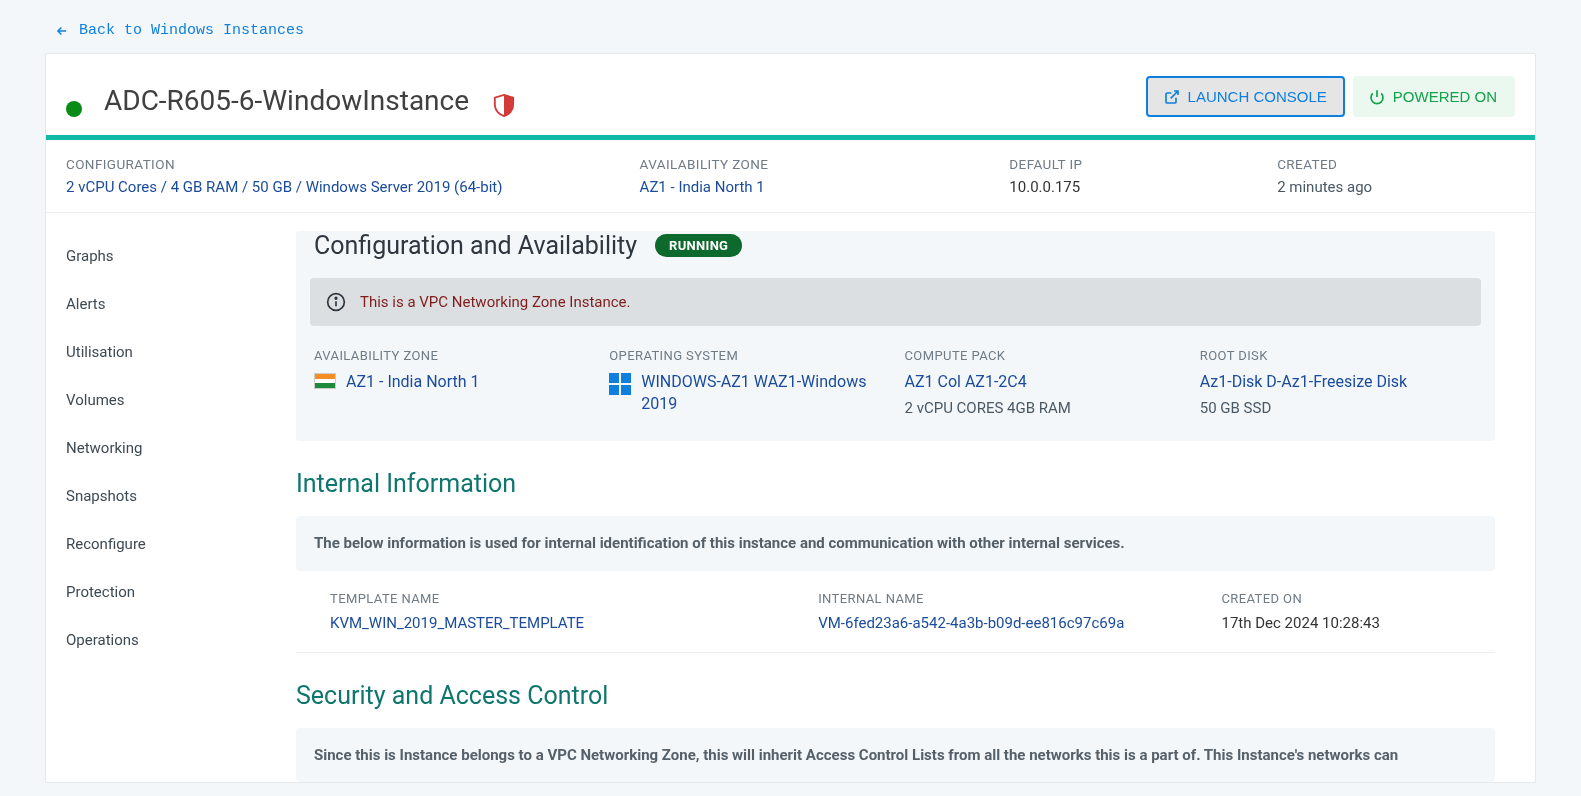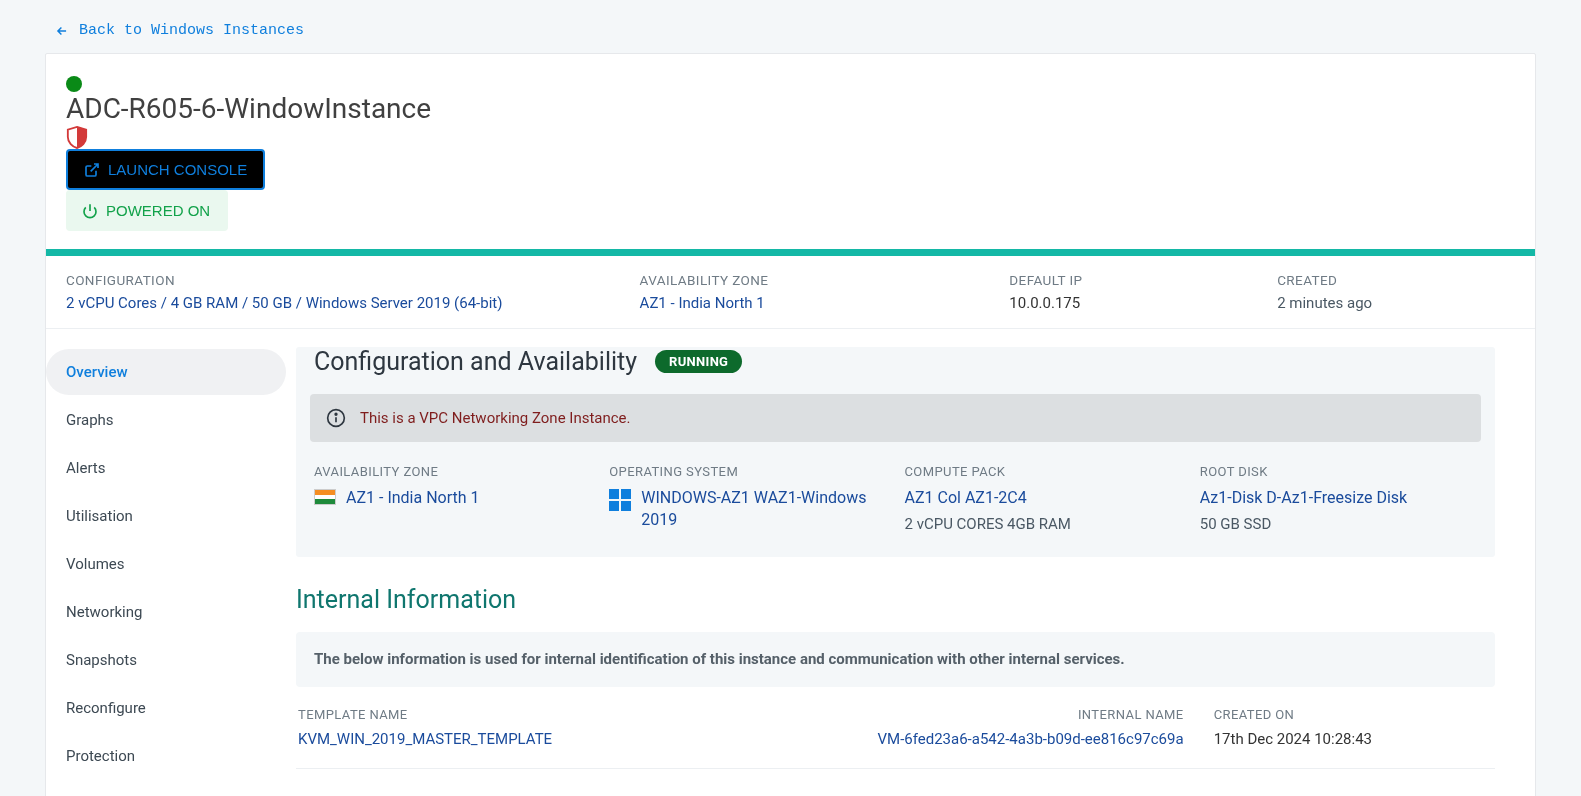--- a/index.html
+++ b/index.html
@@ -14,36 +14,35 @@
       display: inline-flex; align-items: center; gap:10px;
       color:#0f7fdd; text-decoration:none; font-size:15px; margin-bottom:14px; margin-left:10px;font-family:Liberation Mono, monospace;
     }
     .back-link svg { width:14px; height:14px; }
     .card {
       background:#fff;
       border:1px solid #e6e8eb;
       border-radius:2px;
     }
     .card-header {
-      display:flex; align-items:flex-start; padding:22px 20px 18px 20px;
-      border-bottom:7px solid #14b8a6;
-      flex-direction:column;
+      display:flex; align-items:flex-end; padding:22px 20px 18px 20px;
+      border-bottom:5px solid #14b8a6;
     }
     .status-dot {
       width:16px; height:16px; border-radius:50%; background:#0a8a17; margin-right:22px;
     }
     .instance-title { font-size:28px; font-weight:400; color:#404040; margin-right:24px;}
     .shield-icon { width:22px; height:24px; }
     .header-spacer { flex:1; }
     .btn {
       display:inline-flex; align-items:center; gap:8px; font-weight:500;
       padding:10px 16px; border-radius:4px; font-size:15px; border:2px solid transparent;
       cursor:pointer;
     }
-    .btn-outline { background:#000000; border-color:#0f7fdd; color:#0f7fdd; margin-right:8px;}
+    .btn-outline { background:#e5e5e5; border-color:#0f7fdd; color:#0f7fdd; margin-right:8px;}
     .btn-green { background:#eaf8ef; color:#12a24a;padding-left:14px; }
     .btn svg { width:16px; height:16px; }
 
     .summary-row {
       display:flex; padding:16px 20px; gap:30px; border-bottom:1px solid #eceff2;
     }
     .summary-col.flex1 { flex:1.6; }
     .summary-col { flex:1; min-width:0; }
     .label-small { color:#6f7b85; font-size:13.5px; letter-spacing:0.4px; margin-bottom:6px; text-transform:uppercase;}
     .value-link { color:#1a4b9c; font-size:15px; }
@@ -80,22 +79,22 @@
     .flag { width:22px; height:16px; display:inline-block; background:linear-gradient(#f58e22 0 33%, #fff 33% 66%, #1e8a3b 66% 100%); border:1px solid #ccc; flex-shrink:0; margin-top:2px;}
     .winlogo { width:22px; height:22px; display:grid; grid-template-columns:1fr 1fr; grid-template-rows:1fr 1fr; gap:2px; flex-shrink:0; margin-top:2px;}
     .winlogo span { background:#0f7fdd; }
 
     .section-title { font-size:25px; font-weight:400; color:#0f766e; margin-bottom:18px;}
     .note-bar {
       background:#f4f7f9; border-radius:4px; padding:16px 18px; color:#556069; font-size:15px;
       margin-bottom:20px; line-height:1.5;font-weight:bold;
     }
     .info-grid { display:flex; gap:30px; padding:0 2px 20px 2px; border-bottom:1px solid #eceff2; margin-bottom:28px;}
-    .info-grid .col1 { flex:1.35;}
-    .info-grid .col2 { flex:1.1;text-align:right;}
+    .info-grid .col1 { flex:1.35;margin-left:32px;}
+    .info-grid .col2 { flex:1.1;}
     .info-grid .col3 { flex:0.8;}
   </style>
 </head>
 <body>
 
 <div class="page-wrap">
   <a class="back-link" href="#">
     <svg viewBox="0 0 24 24" fill="none" stroke="#0f7fdd" stroke-width="2.5">
         <path d="M19 12H5M11 18l-6-6 6-6"></path>
       </svg>
@@ -139,21 +138,20 @@
         <div class="value-text">10.0.0.175</div>
       </div>
       <div class="summary-col" style="flex:0.7">
         <div class="label-small">CREATED</div>
         <div class="value-muted">2 minutes ago</div>
       </div>
     </div>
 
     <div class="body-row">
       <div class="sidebar">
-        <div class="sidebar-item active"><span>Overview</span></div>
         <div class="sidebar-item"><span>Graphs</span></div>
         <div class="sidebar-item"><span>Alerts</span></div>
         <div class="sidebar-item"><span>Utilisation</span></div>
         <div class="sidebar-item"><span>Volumes</span></div>
         <div class="sidebar-item"><span>Networking</span></div>
         <div class="sidebar-item"><span>Snapshots</span></div>
         <div class="sidebar-item"><span>Reconfigure</span></div>
         <div class="sidebar-item"><span>Protection</span></div>
         <div class="sidebar-item"><span>Operations</span></div>
       </div>
@@ -223,18 +221,19 @@
             </div>
             <div class="col3">
               <div class="detail-label">CREATED ON</div>
               <div class="value-text" style="margin-top:6px">17th Dec 2024 10:28:43</div>
             </div>
           </div>
         </div>
 
         <div>
           <h2 class="section-title">Security and Access Control</h2>
+          <div class="note-bar" style="margin-bottom:0">Since this is Instance belongs to a VPC Networking Zone, this will inherit Access Control Lists from all the networks this is a part of. This Instance's networks can</div>
         </div>
 
       </div>
     </div>
   </div>
 </div>
 
 </body></html>

